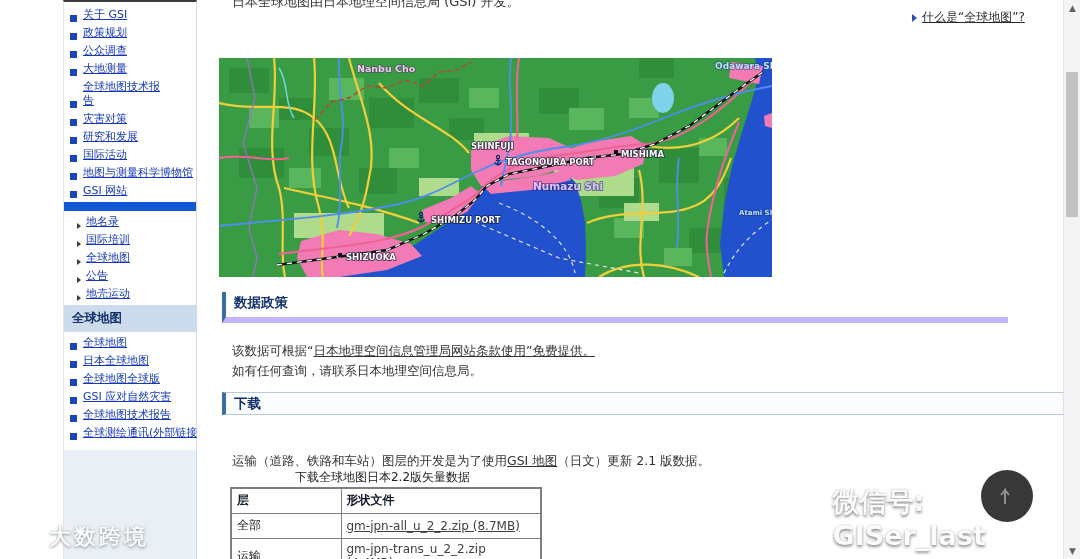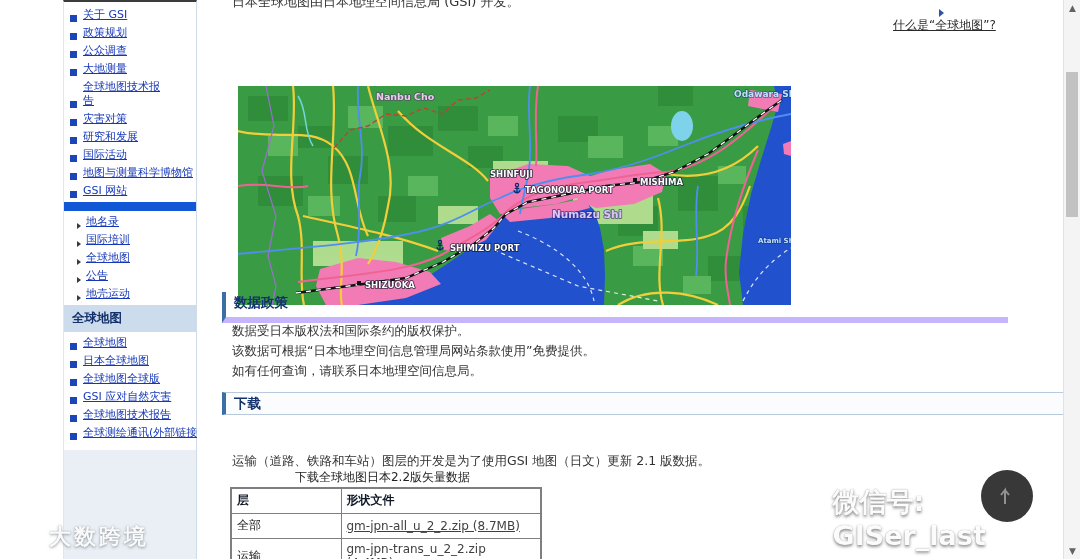--- a/index.html
+++ b/index.html
@@ -24,32 +24,32 @@
   ul.nav li.wrap2 a { max-width:84px; display:inline-block; }
   ul.nav li.compact a { font-size:11px; white-space:nowrap; }
   .sel-bar { height:9px; background:#1257d6; margin:2px 0 2px 0; }
   .side-section {
     background:#cddcec; color:#12306b; font-weight:bold; font-size:12.5px;
     padding:5px 8px; margin:2px 0;
   }
   
   .content { position:absolute; left:197px; top:0; right:17px; bottom:0; background:#fff; }
   .intro-line { position:absolute; left:35px; top:-7px; font-size:13px; color:#333; white-space:nowrap; }
-  .top-link { position:absolute; left:696px; top:9px; display:flex; align-items:center;flex-direction:column; }
+  .top-link { position:absolute; left:715px; top:9px; display:flex; align-items:center; }
   .top-link .arrow { width:0; height:0; border-left:5px solid #2a52b0;
     border-top:4px solid transparent; border-bottom:4px solid transparent; margin-right:5px; }
   .top-link a { font-size:12px; color:#2b2b2b; text-decoration:underline; cursor:pointer; }
-  .map-wrap { position:absolute; left:41px; top:58px; width:507px; height:219px;margin-top:28px; }
+  .map-wrap { position:absolute; left:22px; top:58px; width:507px; height:219px; }
   .sec-head {
     position:absolute; left:25px; width:786px; border-left:4px solid #3a6ea5;
     border-bottom:6px solid #c4b5fd; padding:2px 0 5px 8px;
     color:#15316e; font-weight:bold; font-size:13.5px;
   }
   .para { position:absolute; left:35px; font-size:12.5px; color:#333; line-height:20px; }
-  .para a { color:#333; cursor:pointer;margin-top:16px; }
+  .para a { color:#333; text-decoration:underline; cursor:pointer;margin-top:16px; }
   .dl-box {
     position:absolute; left:25px; top:392px; width:850px; height:23px;
     border:1px solid #b9c9dc; border-left:4px solid #3a6ea5; background:#fafcfe;
     color:#15316e; font-weight:bold; font-size:13.5px; padding:2px 0 0 8px;
   }
   .tbl-caption { position:absolute; left:33px; top:469px; width:305px; text-align:center;
     font-size:12px; color:#222; }
   table.dl { position:absolute; left:33px; top:487px; border-collapse:collapse;
     border:2px solid #7f7f7f; font-size:12px; color:#222; }
   table.dl th, table.dl td { border:1px solid #7f7f7f; padding:3px 7px 4px 5px; text-align:left; }
@@ -294,21 +294,20 @@
           <text x="402" y="99" font-size="8.5" fill="#fff" stroke="rgba(10,20,40,0.8)" stroke-width="1.7">MISHIMA</text>
           <text x="314" y="132" font-size="10.5" fill="#d8c8f8" stroke="rgba(50,30,120,0.6)" stroke-width="1.8">Numazu Shi</text>
           <text x="212" y="165" font-size="8.5" fill="#fff" stroke="rgba(10,20,40,0.8)" stroke-width="1.7">SHIMIZU PORT</text>
           <text x="127" y="202" font-size="8.5" fill="#fff" stroke="rgba(10,20,40,0.8)" stroke-width="1.7">SHIZUOKA</text>
           <text x="520" y="157" font-size="7" fill="#bfe0ff" stroke="rgba(20,45,100,0.5)" stroke-width="1.3">Atami Shi</text>
         </g>
       </svg>
     </div>
 
     <div class="sec-head" style="top:292px;">数据政策</div>
-    <p class="para" style="top:321px;">数据受日本版权法和国际条约的版权保护。</p>
     <p class="para" style="top:341px;"><span>该数据可根据“</span><a>日本地理空间信息管理局网站条款使用”免费提供。</a></p>
     <p class="para" style="top:361px;">如有任何查询，请联系日本地理空间信息局。</p>
 
     <div class="dl-box">下载</div>
     <p class="para" style="top:451px;"><span>运输（道路、铁路和车站）图层的开发是为了使用</span><a>GSI 地图</a><span>（日文）更新 2.1 版数据。</span></p>
     <div class="tbl-caption">下载全球地图日本2.2版矢量数据</div>
     <table class="dl">
       <tbody>
           <tr>
         <th class="c1">层</th>

